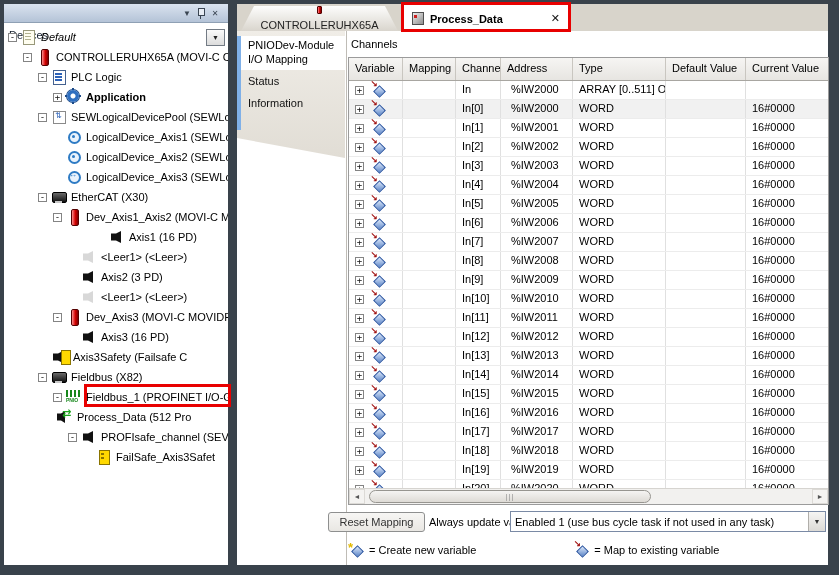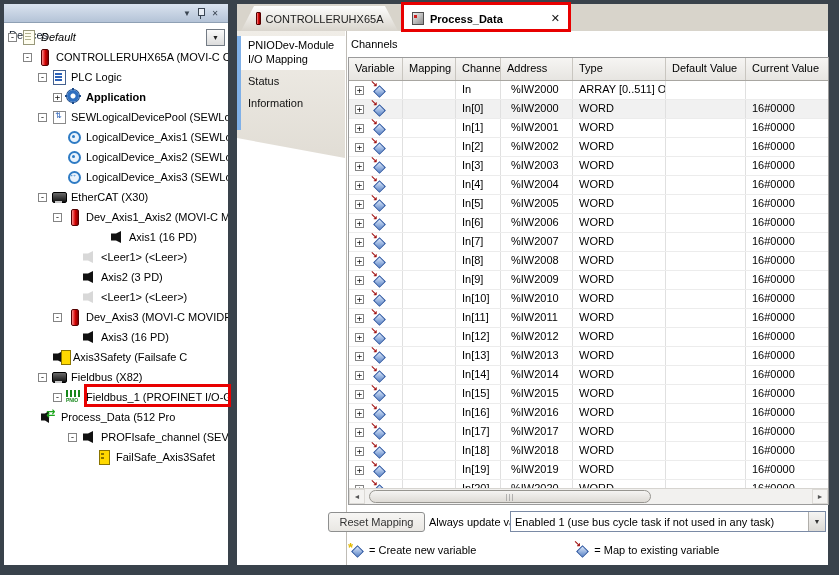--- a/index.html
+++ b/index.html
@@ -66,21 +66,21 @@
     clip-path:polygon(0 20%,50% 20%,100% 0,100% 100%,50% 80%,0 80%);}
   .tree-icon[data-icon="process-data"]::after{content:"⇄";left:5px;top:-2px;font-size:11px;font-weight:bold;color:#1ca41c;}
   .tree-icon[data-icon="failsafe"]::before{left:3px;top:1px;width:9px;height:13px;background:#ffd900;border:1px solid #8a7400;}
   .tree-icon[data-icon="failsafe"]::after{left:5px;top:4px;width:3px;height:2px;background:#8a7400;box-shadow:0 4px 0 #8a7400;}
 
   
   .tab-bar{position:absolute;left:237px;top:4px;width:591px;height:27px;background:#d8d4cb;}
   .tab-inactive{position:absolute;left:241px;top:6px;width:157px;height:25px;
     background:linear-gradient(#fdfdfc,#d9d5cd);
     clip-path:polygon(13px 0,calc(100% - 13px) 0,100% 100%,0 100%);
-    display:flex;align-items:center;justify-content:center;gap:5px;color:#222;}
+    display:flex;align-items:center;justify-content:center;gap:5px;color:#222;flex-direction:column;}
   .tab-drive-icon{width:5px;height:13px;background:linear-gradient(90deg,#ff9090,#d40000 55%,#7e0000);
     border:1px solid #550000;border-radius:1px;}
   .tab-active{position:absolute;left:404px;top:5px;width:164px;height:27px;background:#fff;
     display:flex;align-items:center;gap:6px;padding:0 8px;font-weight:bold;}
   .tab-module-icon{width:12px;height:13px;position:relative;background:linear-gradient(135deg,#ececec,#8f8f8f);
     border:1px solid #4f4f4f;}
   .tab-module-icon::before{content:"";position:absolute;left:1px;top:2px;width:3px;height:3px;background:#cc2222;}
   .tab-close{margin-left:auto;font-weight:bold;font-size:11px;color:#111;cursor:default;}
   .editor{position:absolute;left:237px;top:31px;width:591px;height:534px;background:#fff;}
   .sidenav-bg{position:absolute;left:0;top:0;width:108px;height:127px;
@@ -242,21 +242,21 @@
         <div class="tree-row" style="padding-left: 34px;">
           <span class="expander">-</span>
           <span class="tree-icon" data-icon="port"></span>
           <span class="tree-label">Fieldbus (X82)</span>
         </div>
         <div class="tree-row" style="padding-left: 49px;">
           <span class="expander">-</span>
           <span class="tree-icon" data-icon="pnio"></span>
           <span class="tree-label">Fieldbus_1 (PROFINET I/O-G</span>
         </div>
-        <div class="tree-row" style="padding-left: 24px; text-align: right;">
+        <div class="tree-row" style="padding-left: 40px; text-align: right;">
           <span class="expander-spacer"></span>
           <span class="tree-icon" data-icon="process-data"></span>
           <span class="tree-label">Process_Data (512 Pro</span>
         </div>
         <div class="tree-row" style="padding-left: 64px;">
           <span class="expander">-</span>
           <span class="tree-icon" data-icon="axis"></span>
           <span class="tree-label">PROFIsafe_channel (SEV</span>
         </div>
         <div class="tree-row" style="padding-left: 79px;">

